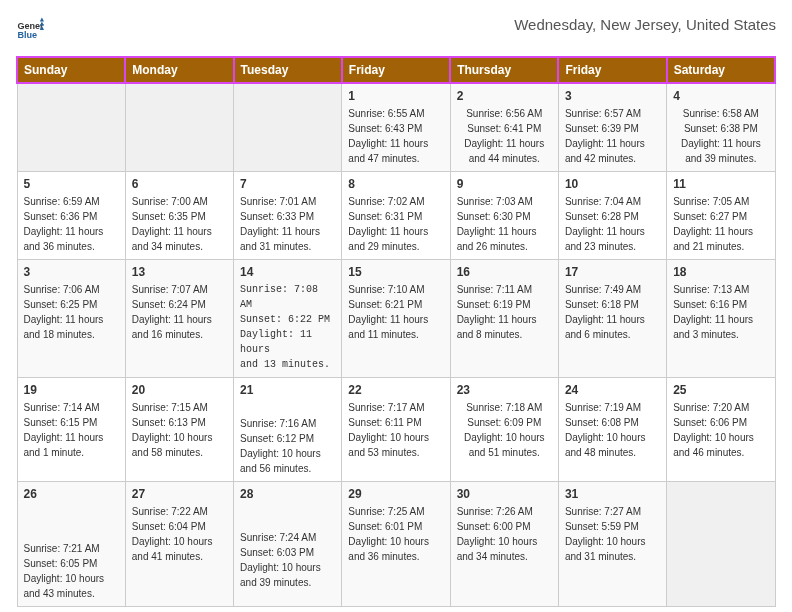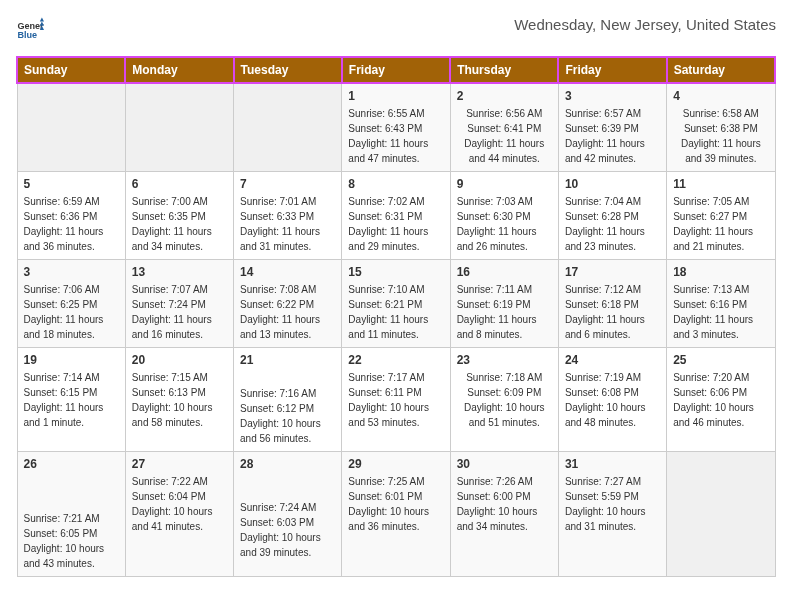--- a/index.html
+++ b/index.html
@@ -200,48 +200,48 @@
         <td>
           <div class="day-num">3</div>
           <div class="day-info" style="white-space: pre-line;">Sunrise: 7:06 AM
 Sunset: 6:25 PM
 Daylight: 11 hours
 and 18 minutes.</div>
         </td>
         <td>
           <div class="day-num">13</div>
           <div class="day-info" style="white-space: pre-line;">Sunrise: 7:07 AM
-Sunset: 7:24 PM
+Sunset: 6:24 PM
 Daylight: 11 hours
 and 16 minutes.</div>
         </td>
         <td>
           <div class="day-num">14</div>
-          <div class="day-info" style="white-space: pre-line;">Sunrise: 7:08 AM
+          <div class="day-info" style="white-space: pre-line; font-family: Liberation Mono, monospace;">Sunrise: 7:08 AM
 Sunset: 6:22 PM
 Daylight: 11 hours
 and 13 minutes.</div>
         </td>
         <td>
           <div class="day-num">15</div>
           <div class="day-info" style="white-space: pre-line;">Sunrise: 7:10 AM
 Sunset: 6:21 PM
 Daylight: 11 hours
 and 11 minutes.</div>
         </td>
         <td>
           <div class="day-num">16</div>
           <div class="day-info" style="white-space: pre-line;">Sunrise: 7:11 AM
 Sunset: 6:19 PM
 Daylight: 11 hours
 and 8 minutes.</div>
         </td>
         <td>
           <div class="day-num">17</div>
-          <div class="day-info" style="white-space: pre-line;">Sunrise: 7:12 AM
+          <div class="day-info" style="white-space: pre-line;">Sunrise: 7:49 AM
 Sunset: 6:18 PM
 Daylight: 11 hours
 and 6 minutes.</div>
         </td>
         <td>
           <div class="day-num">18</div>
           <div class="day-info" style="white-space: pre-line;">Sunrise: 7:13 AM
 Sunset: 6:16 PM
 Daylight: 11 hours
 and 3 minutes.</div>

